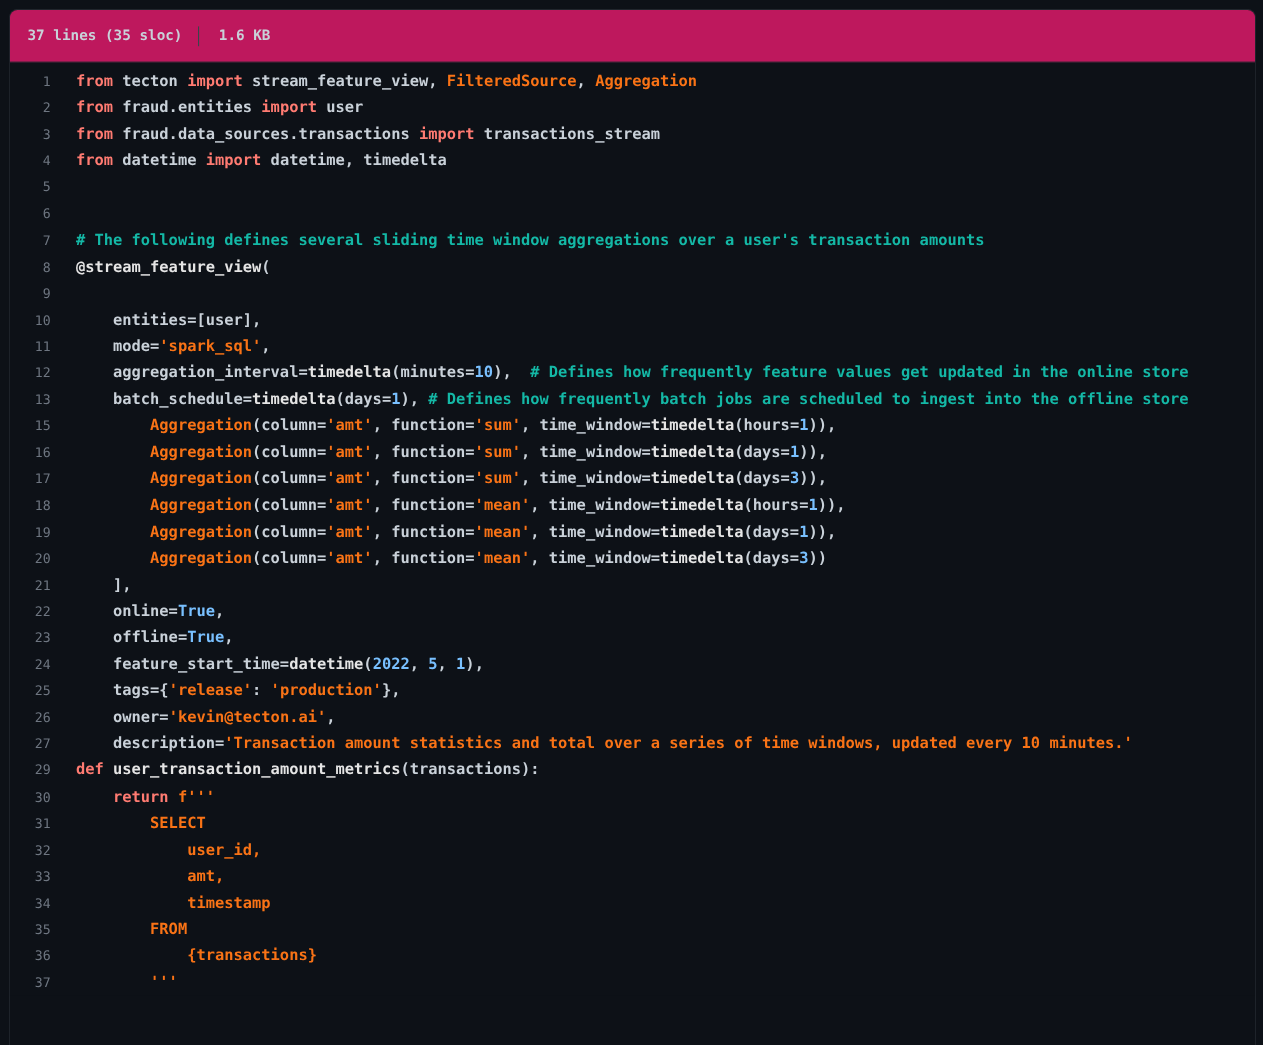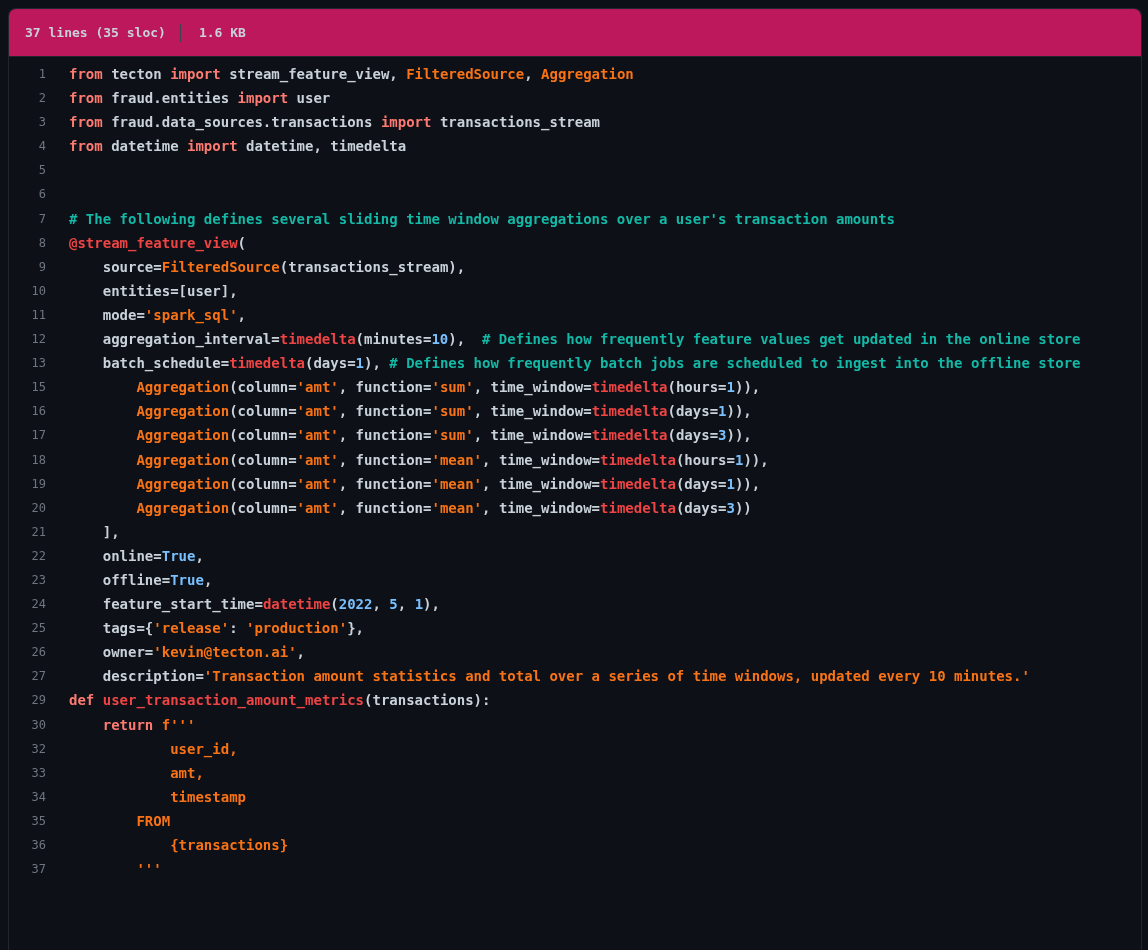--- a/index.html
+++ b/index.html
@@ -56,21 +56,21 @@
   }
   .lc {
     padding-left: 23px;
     font-size: 14px;
     font-weight: 600;
     color: #c9d1d9;
   }
   .tok-p   { color: #c9d1d9; }
   .tok-k   { color: #ff7b72; }
   .tok-cls { color: #f97316; }
-  .tok-fn  { color: #ef4444; }
+  .tok-fn  { color: #e5e5e5; }
   .tok-s   { color: #f97316; }
   .tok-n   { color: #79c0ff; }
   .tok-c   { color: #14b8a6; }
 </style>
 </head>
 <body>
 
 <div class="blob-wrapper">
   <div class="blob-header">
     <span>37 lines (35 sloc)</span>
@@ -80,40 +80,41 @@
   <div class="code-area">
     <div>
         <div class="code-row"><div class="ln">1</div><div class="lc"><span class="tok-k">from</span><span class="tok-p"> tecton </span><span class="tok-k">import</span><span class="tok-p"> stream_feature_view, </span><span class="tok-cls">FilteredSource</span><span class="tok-p">, </span><span class="tok-cls">Aggregation</span></div></div>
         <div class="code-row"><div class="ln">2</div><div class="lc"><span class="tok-k">from</span><span class="tok-p"> fraud.entities </span><span class="tok-k">import</span><span class="tok-p"> user</span></div></div>
         <div class="code-row"><div class="ln">3</div><div class="lc"><span class="tok-k">from</span><span class="tok-p"> fraud.data_sources.transactions </span><span class="tok-k">import</span><span class="tok-p"> transactions_stream</span></div></div>
         <div class="code-row"><div class="ln">4</div><div class="lc"><span class="tok-k">from</span><span class="tok-p"> datetime </span><span class="tok-k">import</span><span class="tok-p"> datetime, timedelta</span></div></div>
         <div class="code-row"><div class="ln">5</div><div class="lc"></div></div>
         <div class="code-row"><div class="ln">6</div><div class="lc"></div></div>
         <div class="code-row"><div class="ln">7</div><div class="lc"><span class="tok-c"># The following defines several sliding time window aggregations over a user's transaction amounts</span></div></div>
         <div class="code-row"><div class="ln">8</div><div class="lc"><span class="tok-fn">@stream_feature_view</span><span class="tok-p">(</span></div></div>
-        <div class="code-row"><div class="ln">9</div><div class="lc"><span class="tok-p">    source=</span><span class="tok-cls">FilteredSource</span><span class="tok-p">(transactions_stream),</span></div></div>
+        <div class="code-row"><div class="ln">9</div></div>
         <div class="code-row"><div class="ln">10</div><div class="lc"><span class="tok-p">    entities=[user],</span></div></div>
         <div class="code-row"><div class="ln">11</div><div class="lc"><span class="tok-p">    mode=</span><span class="tok-s">'spark_sql'</span><span class="tok-p">,</span></div></div>
         <div class="code-row"><div class="ln">12</div><div class="lc"><span class="tok-p">    aggregation_interval=</span><span class="tok-fn">timedelta</span><span class="tok-p">(minutes=</span><span class="tok-n">10</span><span class="tok-p">),  </span><span class="tok-c"># Defines how frequently feature values get updated in the online store</span></div></div>
         <div class="code-row"><div class="ln">13</div><div class="lc"><span class="tok-p">    batch_schedule=</span><span class="tok-fn">timedelta</span><span class="tok-p">(days=</span><span class="tok-n">1</span><span class="tok-p">), </span><span class="tok-c"># Defines how frequently batch jobs are scheduled to ingest into the offline store</span></div></div>
         <div class="code-row"><div class="ln">15</div><div class="lc"><span class="tok-p">        </span><span class="tok-cls">Aggregation</span><span class="tok-p">(column=</span><span class="tok-s">'amt'</span><span class="tok-p">, function=</span><span class="tok-s">'sum'</span><span class="tok-p">, time_window=</span><span class="tok-fn">timedelta</span><span class="tok-p">(hours=</span><span class="tok-n">1</span><span class="tok-p">)),</span></div></div>
         <div class="code-row"><div class="ln">16</div><div class="lc"><span class="tok-p">        </span><span class="tok-cls">Aggregation</span><span class="tok-p">(column=</span><span class="tok-s">'amt'</span><span class="tok-p">, function=</span><span class="tok-s">'sum'</span><span class="tok-p">, time_window=</span><span class="tok-fn">timedelta</span><span class="tok-p">(days=</span><span class="tok-n">1</span><span class="tok-p">)),</span></div></div>
         <div class="code-row"><div class="ln">17</div><div class="lc"><span class="tok-p">        </span><span class="tok-cls">Aggregation</span><span class="tok-p">(column=</span><span class="tok-s">'amt'</span><span class="tok-p">, function=</span><span class="tok-s">'sum'</span><span class="tok-p">, time_window=</span><span class="tok-fn">timedelta</span><span class="tok-p">(days=</span><span class="tok-n">3</span><span class="tok-p">)),</span></div></div>
         <div class="code-row"><div class="ln">18</div><div class="lc"><span class="tok-p">        </span><span class="tok-cls">Aggregation</span><span class="tok-p">(column=</span><span class="tok-s">'amt'</span><span class="tok-p">, function=</span><span class="tok-s">'mean'</span><span class="tok-p">, time_window=</span><span class="tok-fn">timedelta</span><span class="tok-p">(hours=</span><span class="tok-n">1</span><span class="tok-p">)),</span></div></div>
         <div class="code-row"><div class="ln">19</div><div class="lc"><span class="tok-p">        </span><span class="tok-cls">Aggregation</span><span class="tok-p">(column=</span><span class="tok-s">'amt'</span><span class="tok-p">, function=</span><span class="tok-s">'mean'</span><span class="tok-p">, time_window=</span><span class="tok-fn">timedelta</span><span class="tok-p">(days=</span><span class="tok-n">1</span><span class="tok-p">)),</span></div></div>
         <div class="code-row"><div class="ln">20</div><div class="lc"><span class="tok-p">        </span><span class="tok-cls">Aggregation</span><span class="tok-p">(column=</span><span class="tok-s">'amt'</span><span class="tok-p">, function=</span><span class="tok-s">'mean'</span><span class="tok-p">, time_window=</span><span class="tok-fn">timedelta</span><span class="tok-p">(days=</span><span class="tok-n">3</span><span class="tok-p">))</span></div></div>
         <div class="code-row"><div class="ln">21</div><div class="lc"><span class="tok-p">    ],</span></div></div>
         <div class="code-row"><div class="ln">22</div><div class="lc"><span class="tok-p">    online=</span><span class="tok-n">True</span><span class="tok-p">,</span></div></div>
         <div class="code-row"><div class="ln">23</div><div class="lc"><span class="tok-p">    offline=</span><span class="tok-n">True</span><span class="tok-p">,</span></div></div>
         <div class="code-row"><div class="ln">24</div><div class="lc"><span class="tok-p">    feature_start_time=</span><span class="tok-fn">datetime</span><span class="tok-p">(</span><span class="tok-n">2022</span><span class="tok-p">, </span><span class="tok-n">5</span><span class="tok-p">, </span><span class="tok-n">1</span><span class="tok-p">),</span></div></div>
         <div class="code-row"><div class="ln">25</div><div class="lc"><span class="tok-p">    tags={</span><span class="tok-s">'release'</span><span class="tok-p">: </span><span class="tok-s">'production'</span><span class="tok-p">},</span></div></div>
         <div class="code-row"><div class="ln">26</div><div class="lc"><span class="tok-p">    owner=</span><span class="tok-s">'kevin@tecton.ai'</span><span class="tok-p">,</span></div></div>
         <div class="code-row"><div class="ln">27</div><div class="lc"><span class="tok-p">    description=</span><span class="tok-s">'Transaction amount statistics and total over a series of time windows, updated every 10 minutes.'</span></div></div>
         <div class="code-row"><div class="ln">29</div><div class="lc"><span class="tok-k">def</span><span class="tok-p"> </span><span class="tok-fn">user_transaction_amount_metrics</span><span class="tok-p">(transactions):</span></div></div>
         <div class="code-row"><div class="ln">30</div><div class="lc"><span class="tok-p">    </span><span class="tok-k">return</span><span class="tok-p"> </span><span class="tok-s">f'''</span></div></div>
+        <div class="code-row"><div class="ln">31</div><div class="lc"><span class="tok-s">        SELECT</span></div></div>
         <div class="code-row"><div class="ln">32</div><div class="lc"><span class="tok-s">            user_id,</span></div></div>
         <div class="code-row"><div class="ln">33</div><div class="lc"><span class="tok-s">            amt,</span></div></div>
         <div class="code-row"><div class="ln">34</div><div class="lc"><span class="tok-s">            timestamp</span></div></div>
         <div class="code-row"><div class="ln">35</div><div class="lc"><span class="tok-s">        FROM</span></div></div>
         <div class="code-row"><div class="ln">36</div><div class="lc"><span class="tok-s">            {transactions}</span></div></div>
         <div class="code-row"><div class="ln">37</div><div class="lc"><span class="tok-s">        '''</span></div></div>
       </div>
   </div>
 </div>
 

